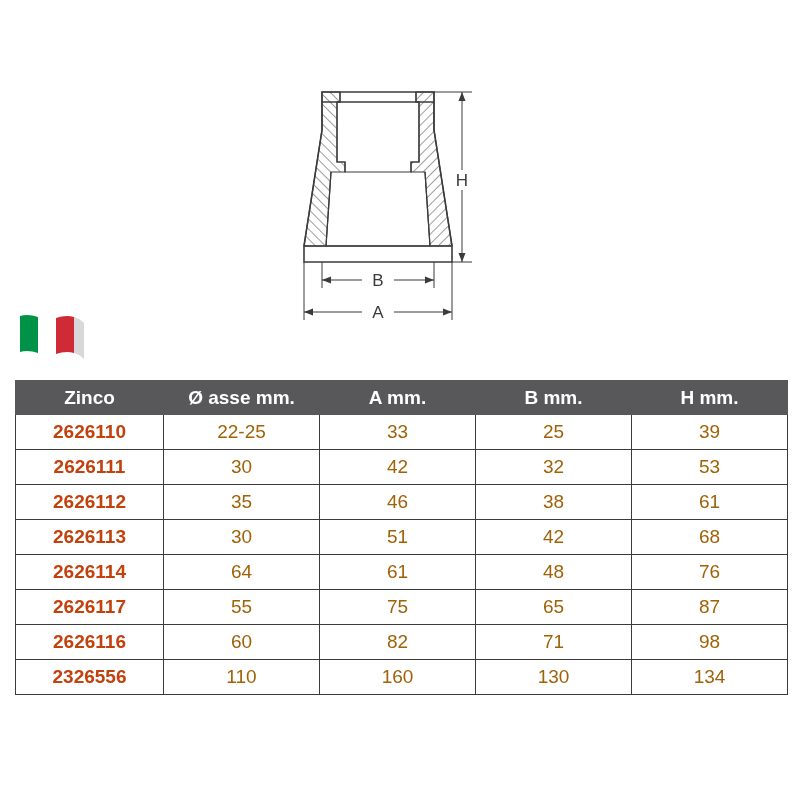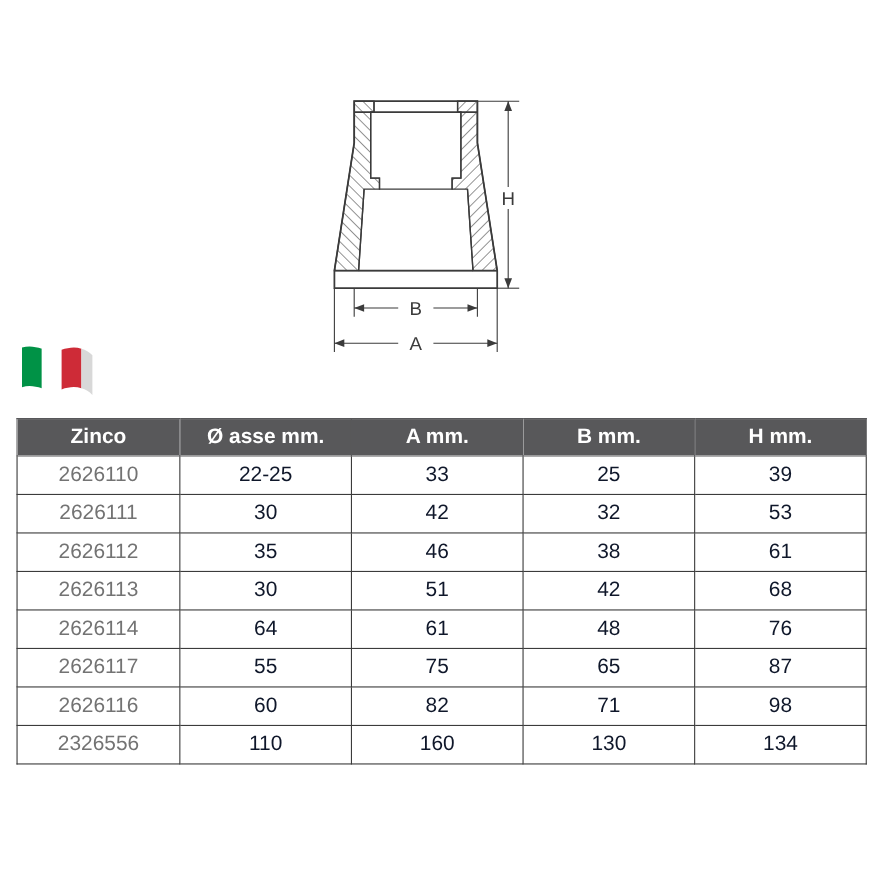--- a/index.html
+++ b/index.html
@@ -57,26 +57,26 @@
     font-size: 19px;
     font-weight: bold;
     border-color: #58585a;
     height: 34px;
   }
   table.spec thead th.sep {
     border-left: 1px solid #8e8e90;
   }
   table.spec tbody td {
     background: #ffffff;
-    color: #0f172a;
+    color: #a16207;
     font-size: 19px;
   }
   table.spec tbody td.code {
-    color: #737373;
-    font-weight: normal;
+    color: #c2410c;
+    font-weight: bold;
     font-size: 19px;
   }
   table.spec tbody td.narrow-text {
     font-size: 18px;
     letter-spacing: -0.4px;
   }
   .col1 { width: 148px; }
   .col2 { width: 156px; }
   .col3 { width: 156px; }
   .col4 { width: 156px; }

